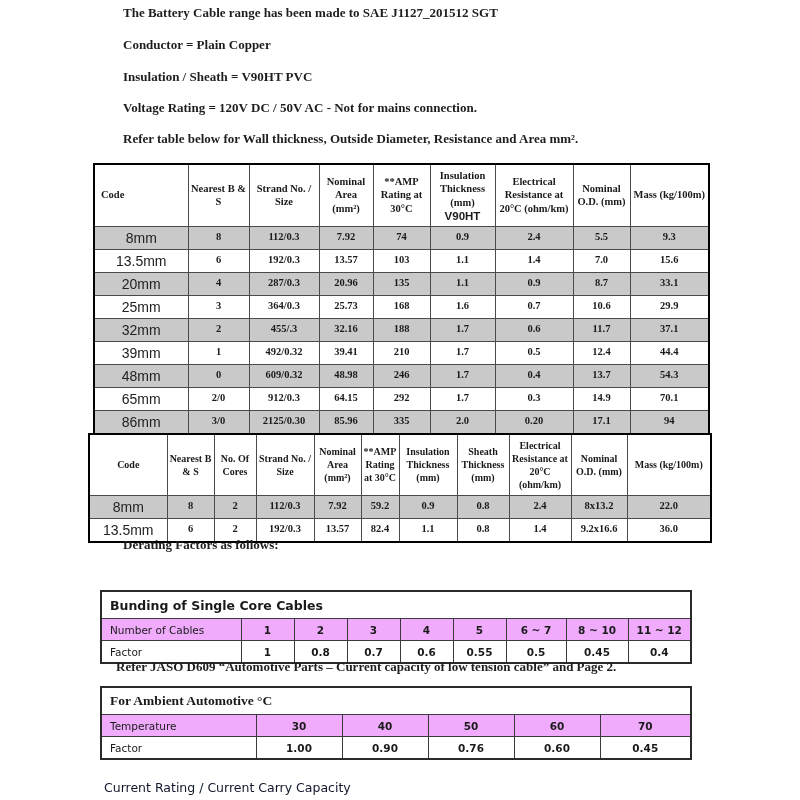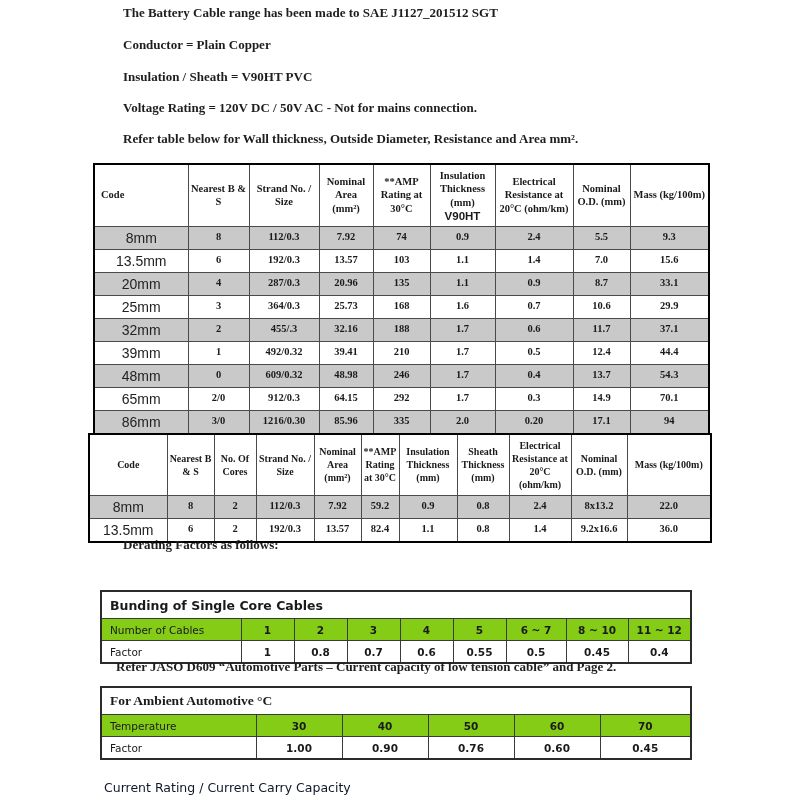--- a/index.html
+++ b/index.html
@@ -26,21 +26,21 @@
   .v90 { font:700 11.5px "Liberation Sans",sans-serif; }
 
   
   .derate { position:absolute; width:592px; border:2px solid #2b2b2b; background:#fff; }
   .derate th, .derate td { border:1px solid #3a3a3a; vertical-align:middle; }
   .derate thead th { text-align:left; padding:3px 8px; height:20px; background:#fff;
                      font:700 12.5px "DejaVu Sans",sans-serif; color:#1a1a1a; }
   #ambient thead th { font:700 13.5px "Liberation Serif",serif; }
   .derate td { height:21px; text-align:center; font:700 10.5px "DejaVu Sans",sans-serif; color:#1a1a1a; padding:0 2px; }
   .derate td.first { text-align:left; padding-left:8px; font:400 10.5px "DejaVu Sans",sans-serif; }
-  .derate tr.shaded td { background:#84cc16; }
+  .derate tr.shaded td { background:#f0abfc; }
   #bunding { left:100px; top:590px; }
   #ambient { left:100px; top:686px; }
 
   #derating-heading { position:absolute; left:123px; top:537px; font:700 13px "Liberation Serif",serif; }
   #jaso { position:absolute; left:116px; top:659px; white-space:nowrap; font:700 13px "Liberation Serif",serif; }
   #footer { position:absolute; left:104px; top:780px; white-space:nowrap; font:400 12.5px "DejaVu Sans",sans-serif; color:#0f172a; }
 </style>
 </head>
 <body>
 
@@ -165,21 +165,21 @@
           <td>64.15</td>
           <td>292</td>
           <td>1.7</td>
           <td>0.3</td>
           <td>14.9</td>
           <td>70.1</td>
         </tr>
         <tr class="shaded">
           <td class="first">86mm</td>
           <td>3/0</td>
-          <td>1216/0.30</td>
+          <td>2125/0.30</td>
           <td>85.96</td>
           <td>335</td>
           <td>2.0</td>
           <td>0.20</td>
           <td>17.1</td>
           <td>94</td>
         </tr>
       </tbody>
   </table>
 

